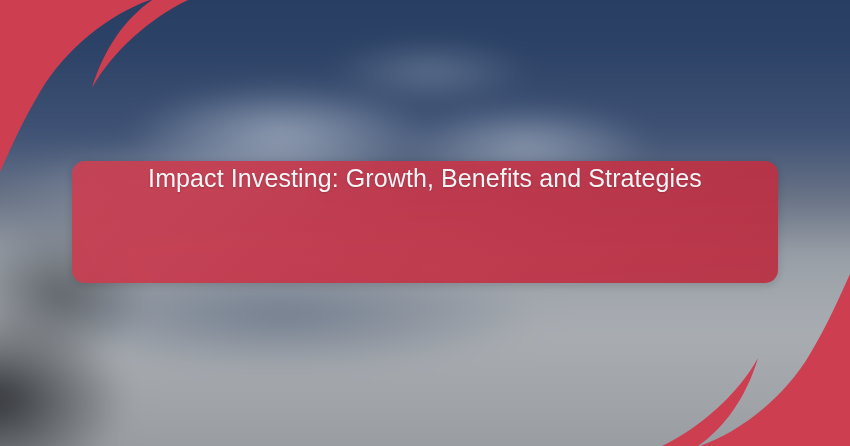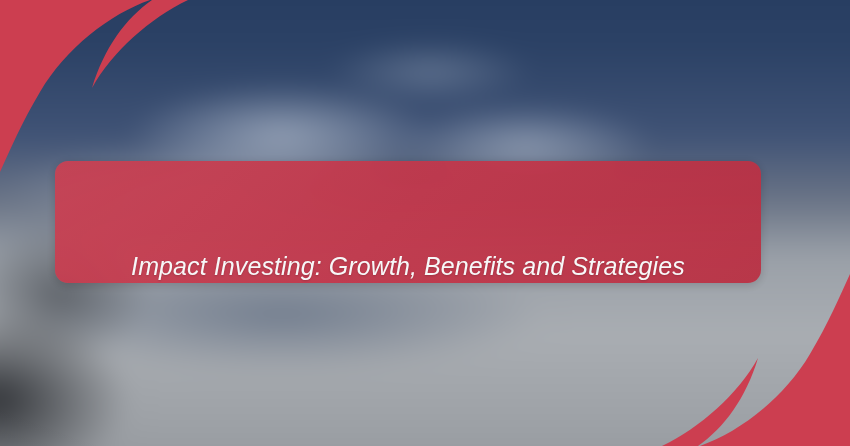--- a/index.html
+++ b/index.html
@@ -57,34 +57,33 @@
   .corner-deco {
     position: absolute;
     pointer-events: none;
   }
   .corner-top-left { left: 0; top: 0; width: 210px; height: 190px; }
   .corner-bottom-right { right: 0; bottom: 0; width: 210px; height: 190px; }
 
   
   .title-card {
     position: absolute;
-    left: 55px;
+    left: 72px;
     top: 161px;
     width: 706px;
     height: 122px;
     border-radius: 13px;
     background: linear-gradient(135deg, #cb4153 0%, #c4364a 48%, #bb2f42 100%);
     opacity: 0.93;
     box-shadow: 0 2px 10px rgba(0,0,0,0.18);
     display: flex;
-    align-items: flex-end;
+    align-items: flex-start;
     justify-content: center;
     box-sizing: border-box;
     padding: 0 44px;
-    font-style: italic;
   }
   .title-text {
     color: #ffffff;
     font-size: 25px;
     line-height: 34px;
     font-weight: 400;
     text-align: center;
     letter-spacing: 0.1px;
     text-shadow: 0 1px 2px rgba(0,0,0,0.18);
   }

